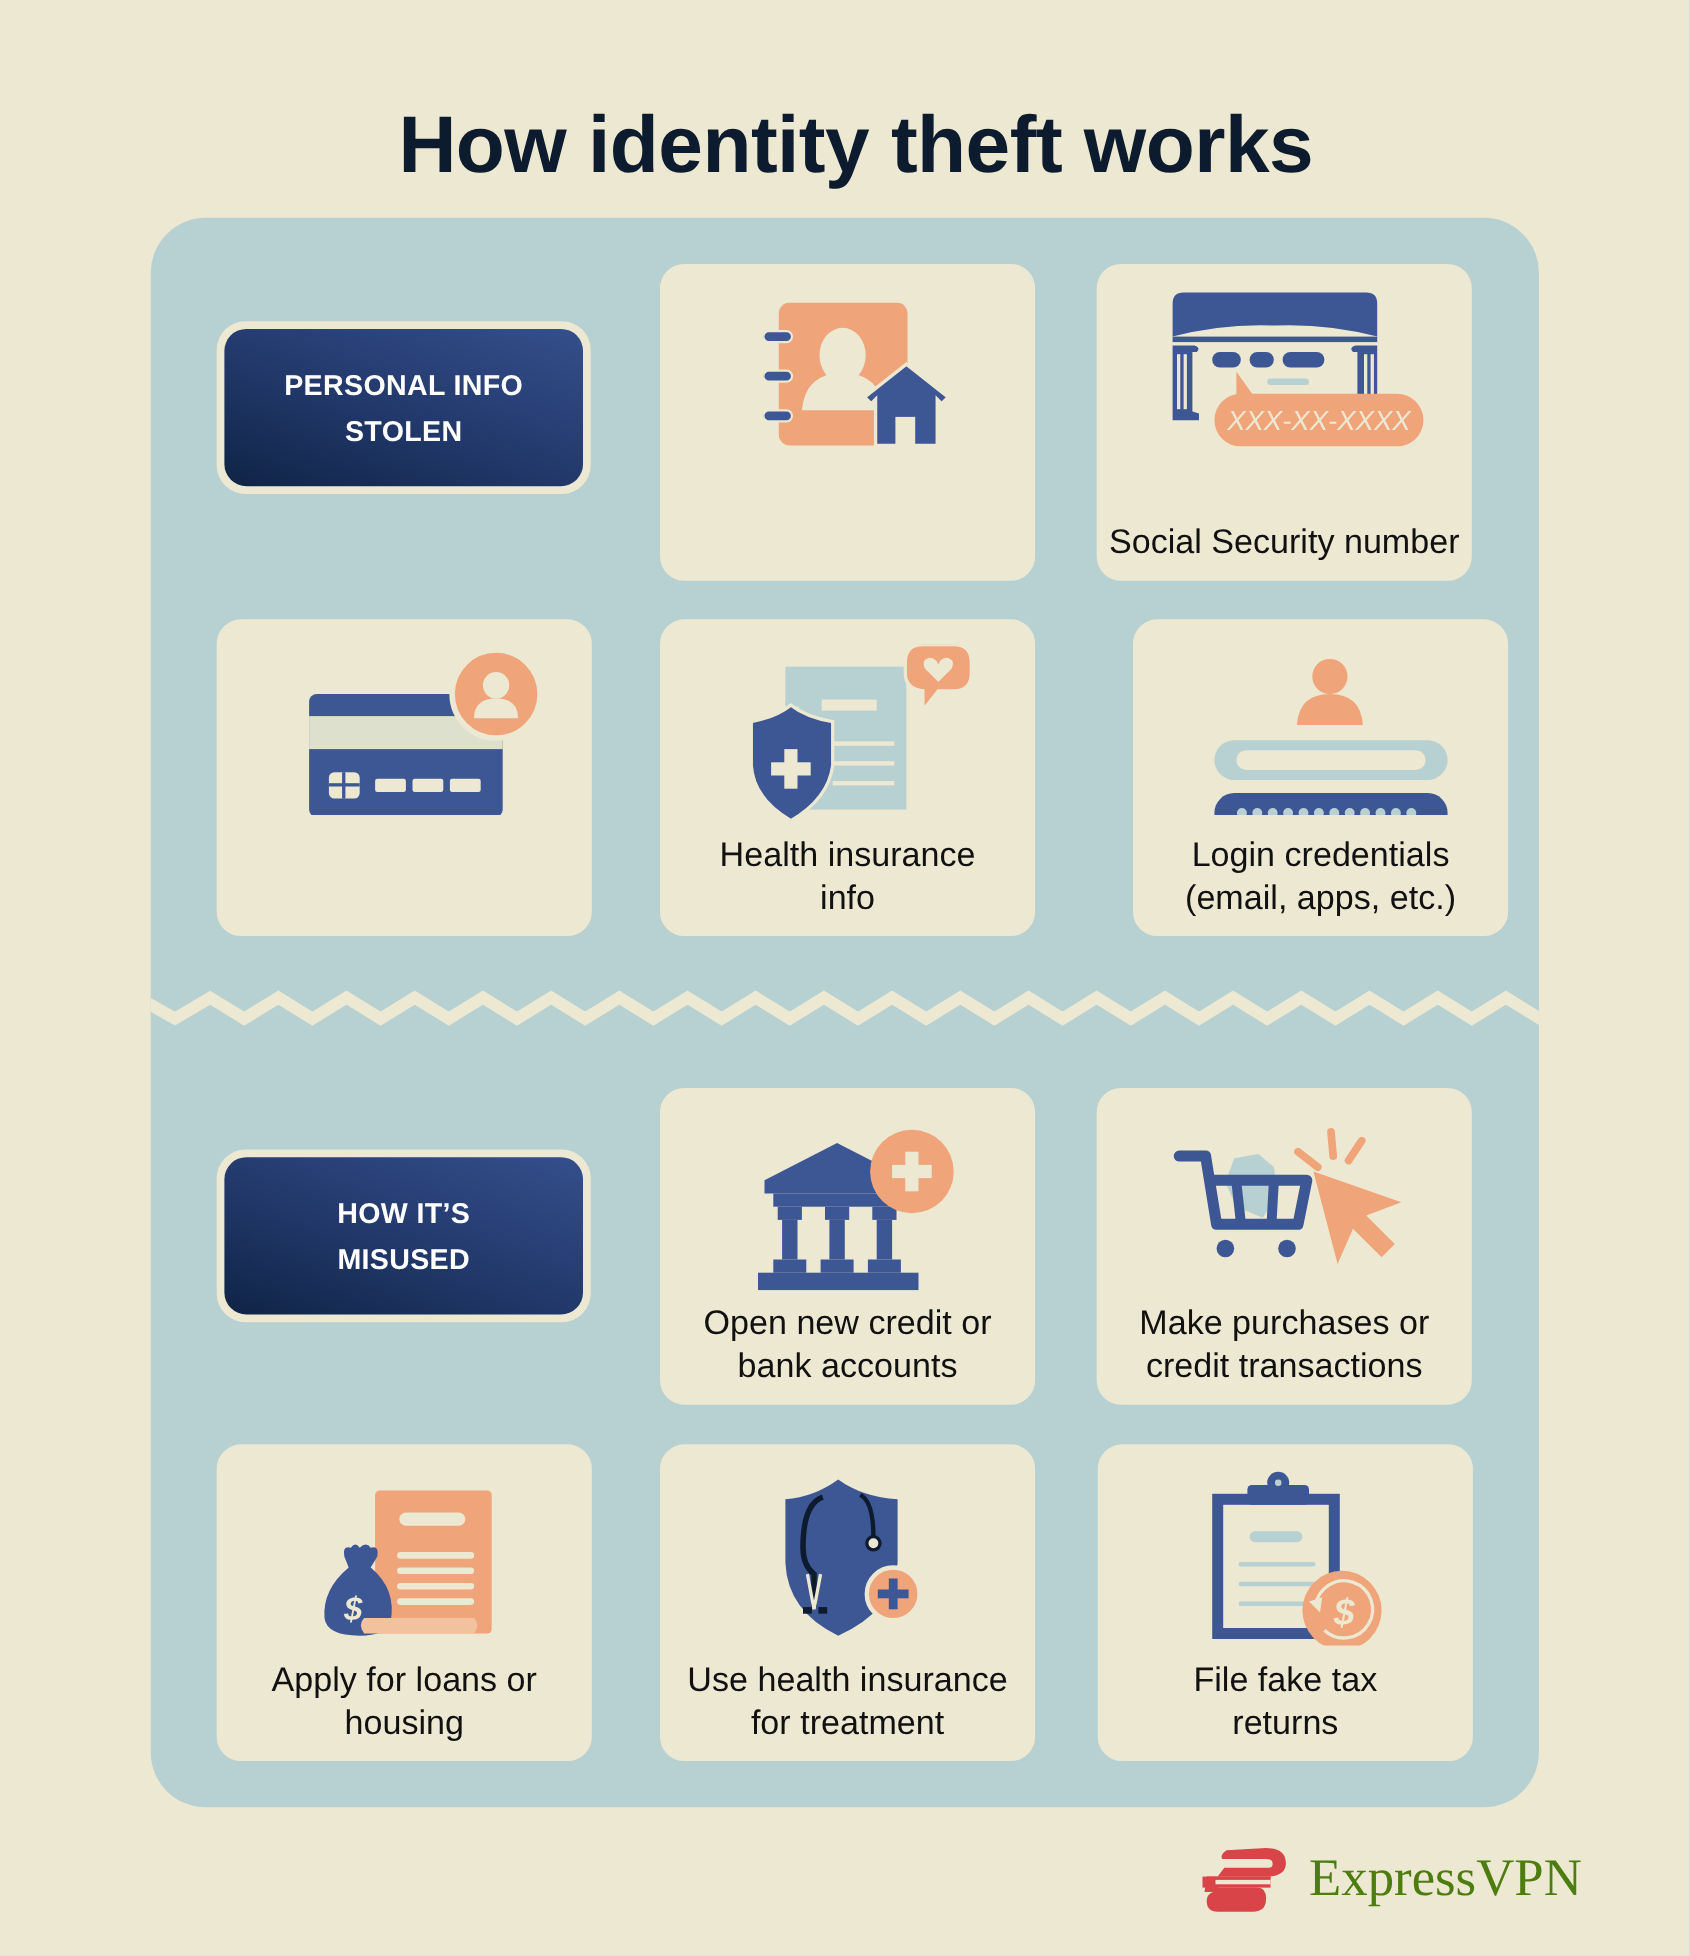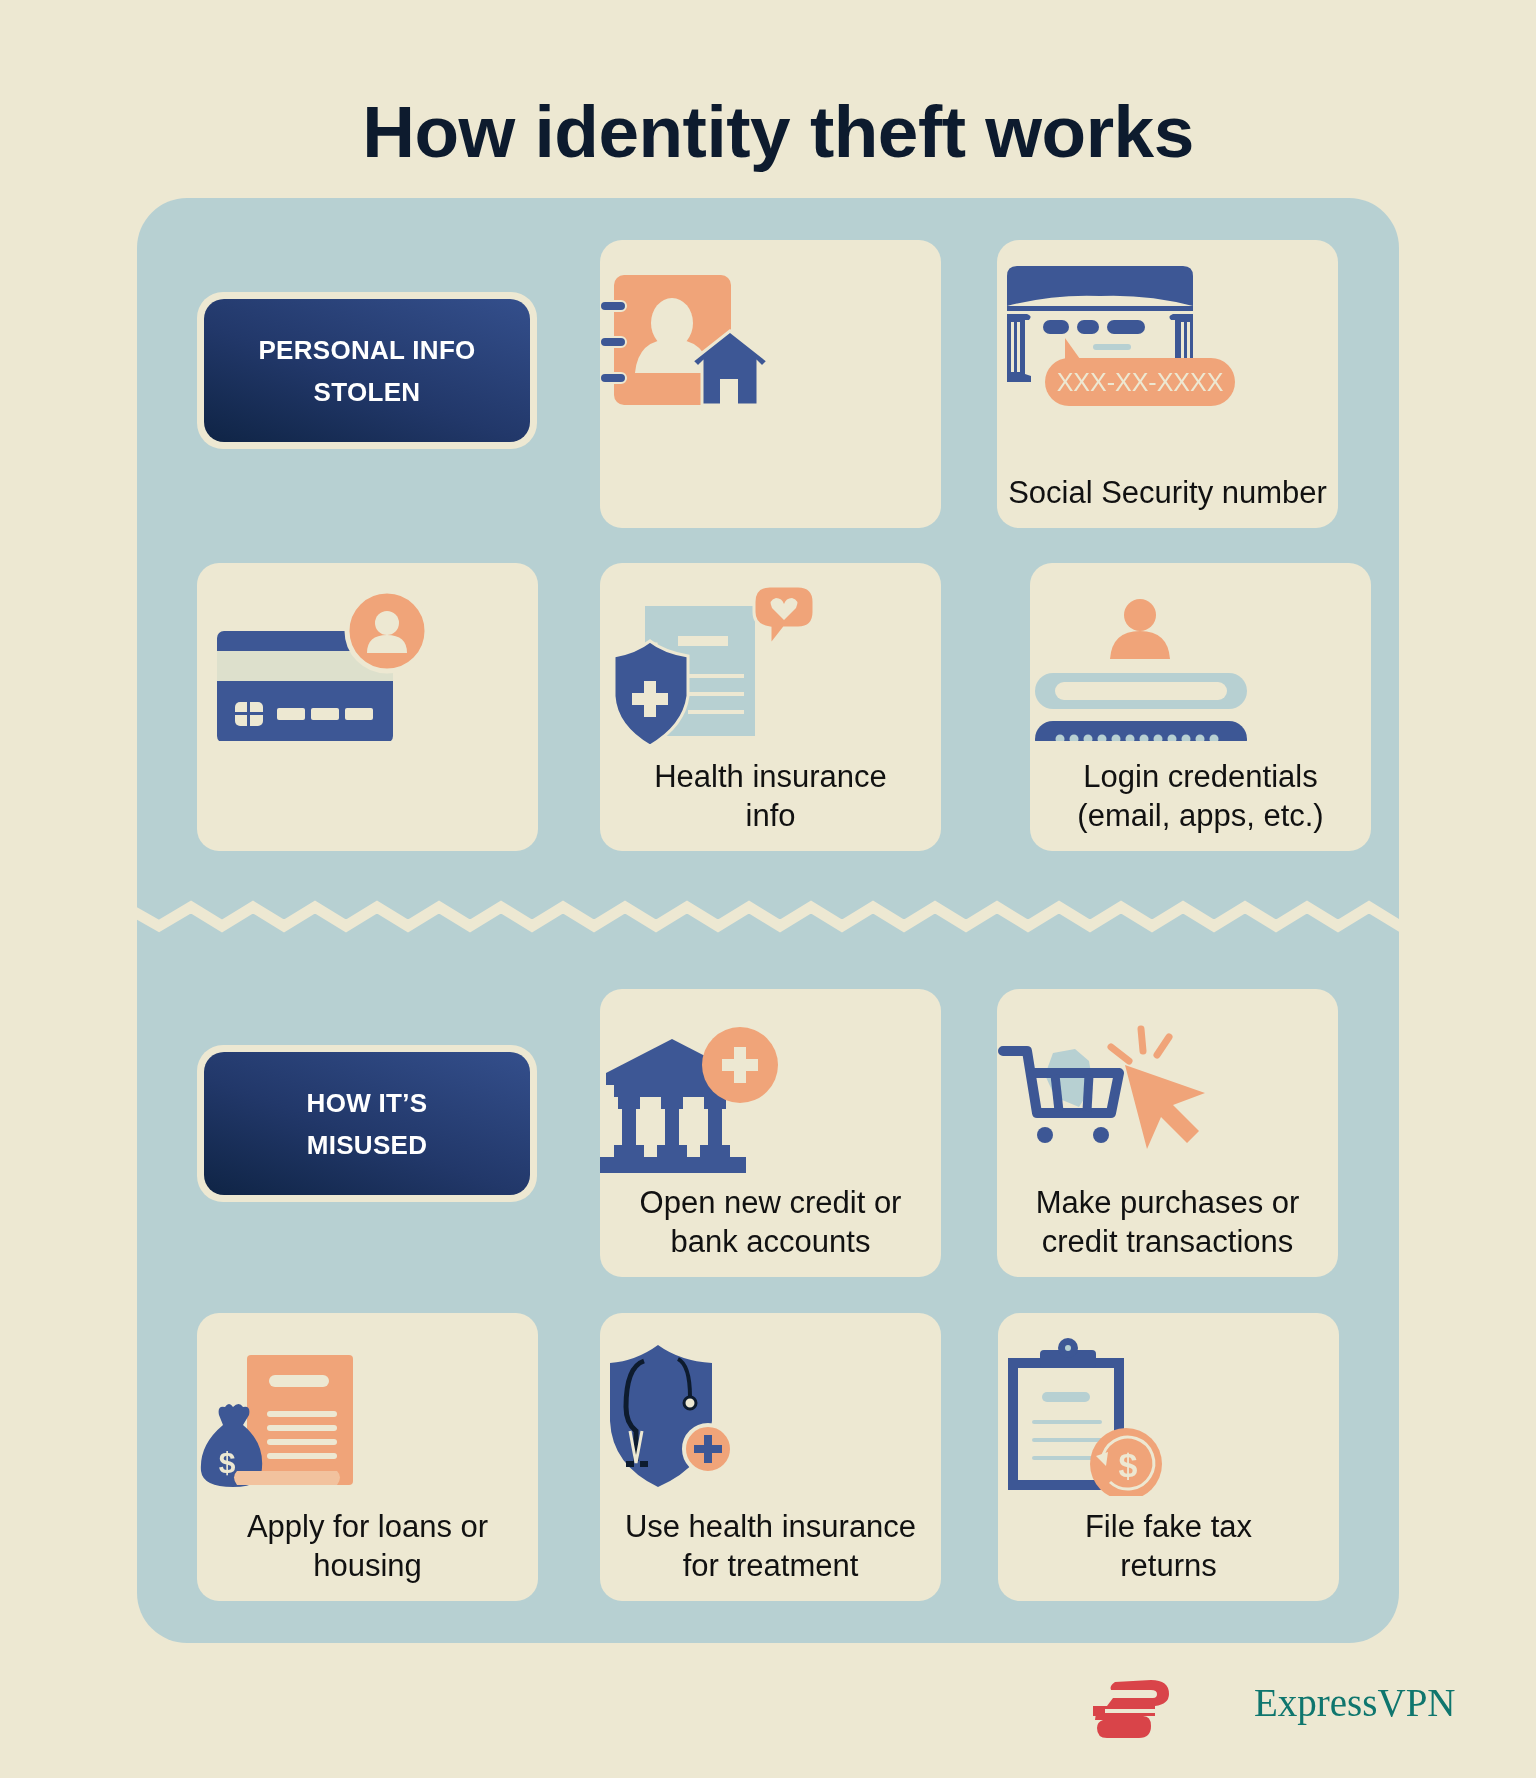--- a/index.html
+++ b/index.html
@@ -1,28 +1,28 @@
 <!DOCTYPE html>
 <html><head>
 <meta charset="utf-8">
 <style>
   html,body{margin:0;padding:0;}
   body{width:1536px;height:1778px;background:#ede8d2;position:relative;overflow:hidden;font-family:"Liberation Sans","DejaVu Sans",sans-serif;}
   .title{position:absolute;left:0;width:1556px;top:90px;text-align:center;font-size:73px;font-weight:bold;color:#0d1b2e;letter-spacing:-0.5px;margin:0;}
   .panel{position:absolute;left:137px;top:198px;width:1262px;height:1445px;background:#b7d0d2;border-radius:50px;}
   .zigzag{position:absolute;left:137px;top:895px;width:1262px;height:45px;}
   .card{position:absolute;width:341px;height:288px;background:#ede8d2;border-radius:22px;box-sizing:border-box;}
-  .card .icon{position:absolute;left:0;right:0;top:0;height:190px;display:flex;align-items:center;justify-content:flex-start;}
+  .card .icon{position:absolute;left:16px;right:0;top:0;height:190px;display:flex;align-items:center;justify-content:center;font-style:italic;}
   .card .label{position:absolute;left:6px;right:6px;bottom:28px;text-align:center;font-size:31px;line-height:39px;color:#111;}
   .card.one .label{bottom:34px;}
   .tag{position:absolute;left:197px;width:340px;height:157px;border-radius:26px;background:#ede8d2;}
   .tag .inner{position:absolute;left:7px;top:7px;right:7px;bottom:7px;border-radius:20px;background:linear-gradient(20deg,#0f2445 0%,#22386a 45%,#344f8c 100%);display:flex;align-items:center;justify-content:center;}
   .tag .txt{color:#fff;font-weight:bold;font-size:26px;line-height:42px;text-align:center;letter-spacing:0.3px;white-space:pre-line;}
   .logo{position:absolute;left:1093px;top:1676px;width:330px;height:70px;}
-  .logo-text{position:absolute;left:1254px;top:1680px;font-family:"Liberation Serif","DejaVu Serif",serif;font-size:39px;color:#0f766e;}
+  .logo-text{position:absolute;left:1190px;top:1680px;font-family:"Liberation Serif","DejaVu Serif",serif;font-size:48px;color:#4d7c0f;}
 </style>
 </head>
 <body>
 
 <h1 class="title">How identity theft works</h1>
 
 <div class="panel"></div>
 
 <svg class="zigzag" viewBox="0 0 1262 45" preserveAspectRatio="none">
   <polyline fill="none" stroke="#ede8d2" stroke-width="11" stroke-linejoin="miter" points="-8,14 22,31 54,12 85,31 116,12 147,31 178,12 209,31 240,12 271,31 302,12 333,31 364,12 395,31 426,12 457,31 488,12 519,31 550,12 581,31 612,12 643,31 674,12 705,31 736,12 767,31 798,12 829,31 860,12 891,31 922,12 953,31 984,12 1015,31 1046,12 1077,31 1108,12 1139,31 1170,12 1201,31 1232,12 1263,31 1270,28"></polyline>

